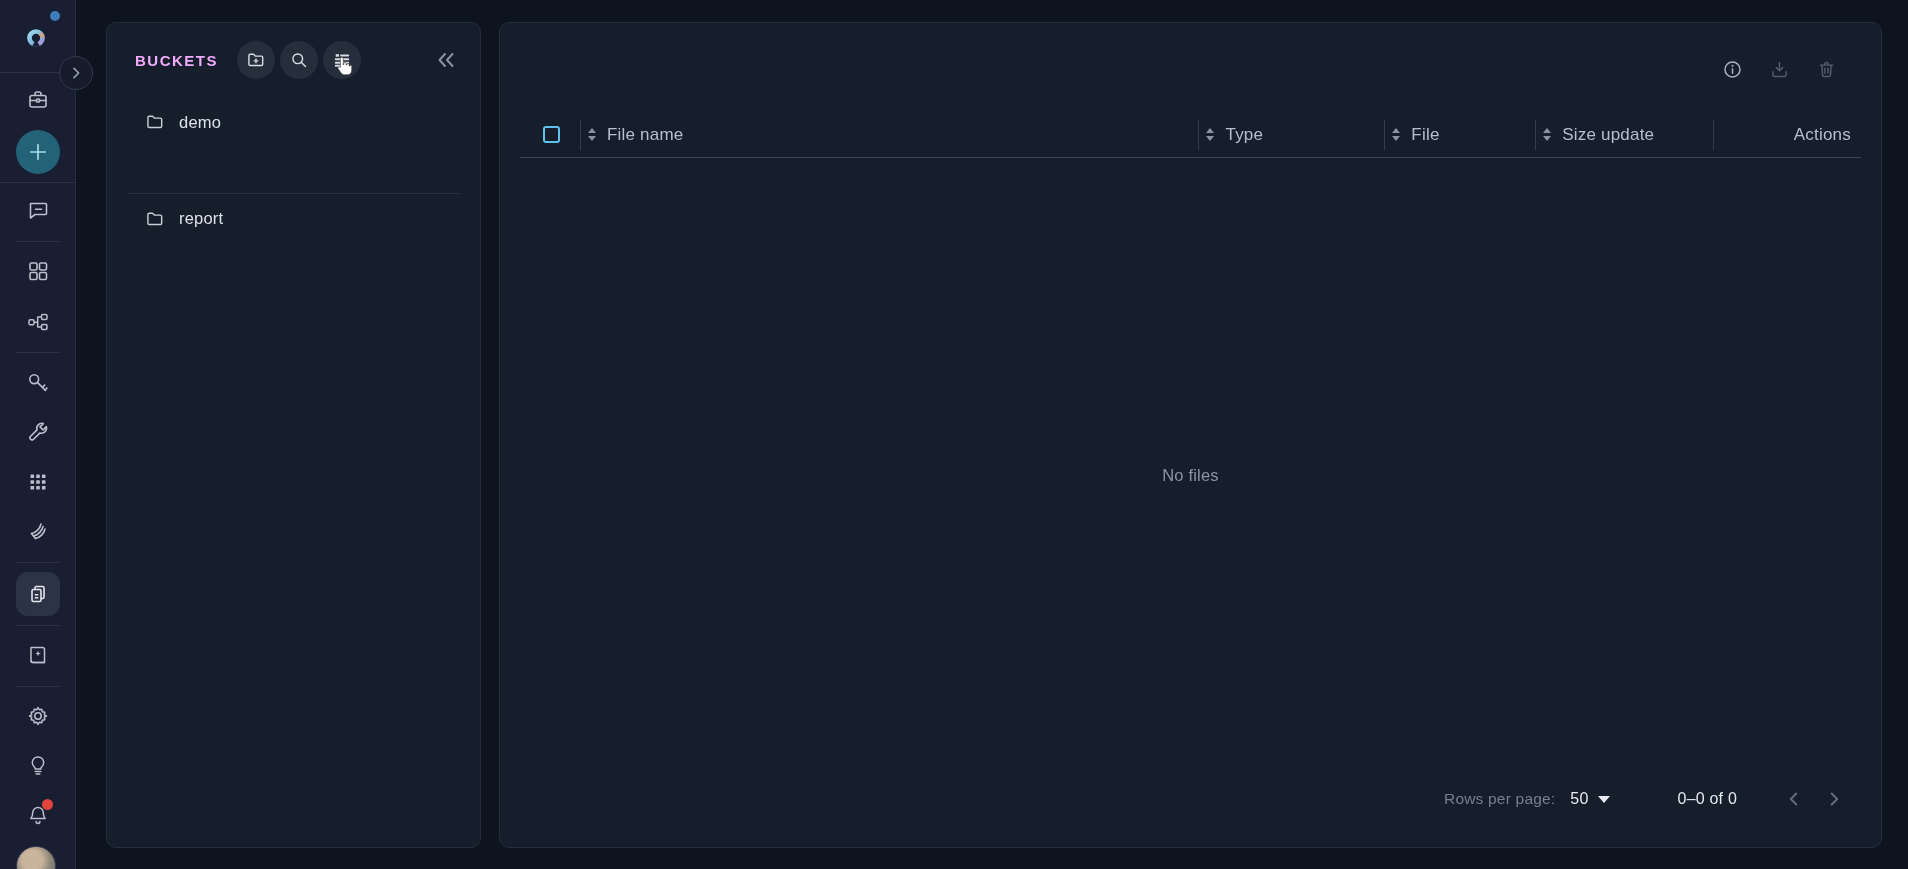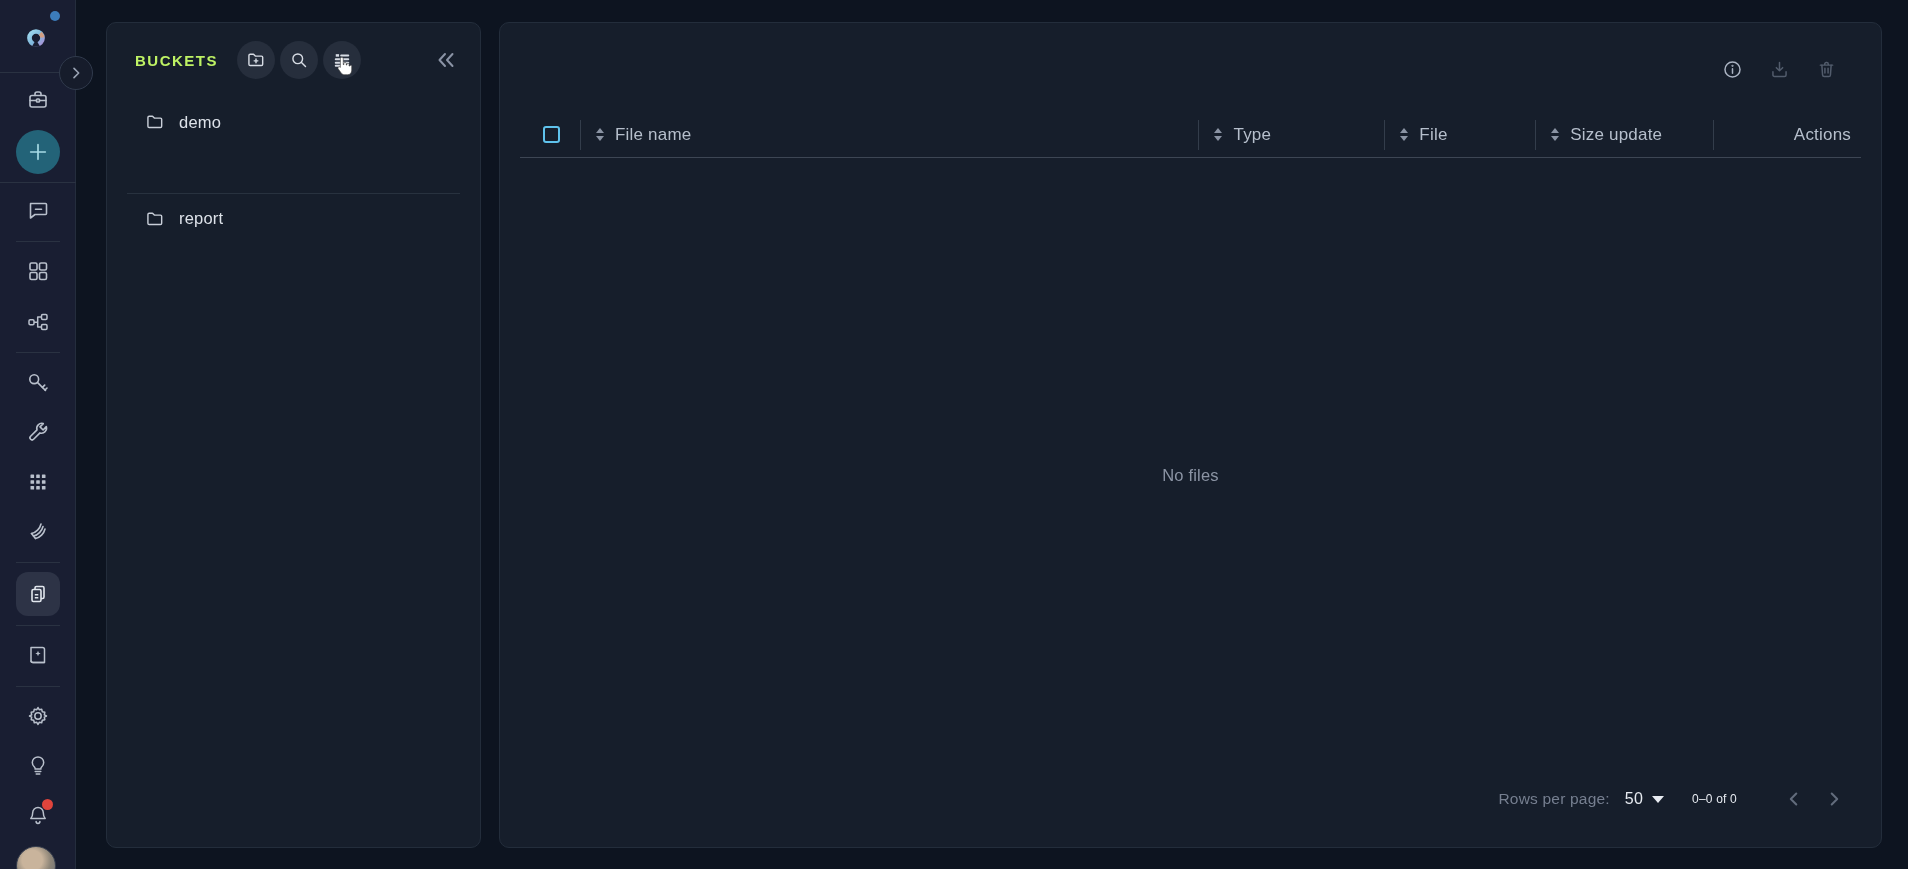--- a/index.html
+++ b/index.html
@@ -20,40 +20,40 @@
   .avatar { position:absolute; left:16px; top:846px; width:40px; height:40px; border-radius:50%; background:radial-gradient(circle at 40% 35%, #c9b49c 0 30%, #8d8578 55%, #5f6672 100%); border:1px solid #3a4150; cursor:pointer; }
   .bell-badge { position:absolute; right:-3px; top:-4px; width:11px; height:11px; border-radius:50%; background:#e0443c; }
 
   
   .panel { position:absolute; top:22px; background:#161e2b; border:1px solid #232d3b; border-radius:10px; }
   .buckets { left:106px; width:375px; height:826px; }
   .main { left:499px; width:1383px; height:826px; }
 
   
   .b-head { height:74px; display:flex; align-items:center; padding:0 22px 0 28px; }
-  .b-title { font-size:15px; letter-spacing:1.5px; color:#bef264; font-weight:700; margin-right:14px; }
+  .b-title { font-size:15px; letter-spacing:1.5px; color:#f0abfc; font-weight:700; margin-right:14px; }
   .round-btn { width:38px; height:38px; border-radius:50%; background:#262e3c; border:none; color:#d7dce4; display:flex; align-items:center; justify-content:center; margin-left:5px; cursor:pointer; position:relative; }
   .round-btn svg { width:20px; height:20px; }
   .collapse-btn { margin-left:auto; background:none; border:none; color:#8a93a5; cursor:pointer; display:flex; }
   .cursor-hand { position:absolute; left:11px; top:15px; z-index:9; pointer-events:none; }
 
   .bucket-list { list-style:none; }
   .bucket-item { margin:0 20px; padding:0 0 0 18px; height:50px; display:flex; align-items:center; gap:14px; color:#dde2e9; font-size:16.5px; cursor:pointer; }
   .bucket-item + .bucket-item { border-top:1px solid #28323f;margin-top:46px; }
   .bucket-item svg { width:20px; height:20px; color:#c9cfd9; flex:none; }
 
   
   .toolbar { position:absolute; top:0; right:0; height:92px; display:flex; align-items:center; gap:26px; padding-right:44px; }
   .tool-btn { background:none; border:none; cursor:pointer; display:flex; color:#525c6c; }
   .tool-btn.bright { color:#aab3c2; }
   .tool-btn svg { width:21px; height:21px; }
 
   
   .thead { position:absolute; top:89px; left:20px; right:20px; height:46px; display:flex; align-items:center; border-bottom:1px solid #3d4654; color:#b6bfcc; font-size:17px; }
-  .th { position:relative; height:100%; display:flex; align-items:center; padding-left:16px; }
+  .th { position:relative; height:100%; display:flex; align-items:center; padding-left:8px; }
   .th.sep::before { content:""; position:absolute; left:0; top:50%; transform:translateY(-50%); width:1px; height:30px; background:#333d4b; }
   .th.c-check { width:60px; padding-left:23px; }
   .th.c-file { width:619px; }
   .th.c-type { width:186px; }
   .th.c-size { width:151px; }
   .th.c-update { width:178px; }
   .th.c-actions { width:148px; justify-content:flex-end; padding-right:10px; cursor:default;align-items:center; }
   .th.sortable { cursor:pointer; }
   .sort { display:inline-flex; flex-direction:column; gap:3px; margin-right:11px; }
   .sort i { display:block; width:0; height:0; border-left:4.5px solid transparent; border-right:4.5px solid transparent; }
@@ -62,21 +62,21 @@
   .checkbox { width:17px; height:17px; border:2px solid #5fc2ec; border-radius:3px; background:transparent; cursor:pointer; }
 
   .empty-msg { position:absolute; left:20px; right:20px; top:443px; text-align:center; color:#8b94a4; font-size:16.5px; }
 
   
   .pagination { position:absolute; right:36px; bottom:26px; height:44px; display:flex; align-items:center; color:#e6eaf0; }
   .rpp-label { color:#767f90; font-size:15.5px; }
   .rpp-select { display:flex; align-items:center; gap:9px; margin-left:15px; cursor:pointer; }
   .rpp-value { font-size:16px; }
   .caret-down { width:0; height:0; border-left:6px solid transparent; border-right:6px solid transparent; border-top:7px solid #e8ecf2; }
-  .range { margin-left:28px; font-size:12px; }
+  .range { margin-left:68px; font-size:16px; }
   .pg-btn { background:none; border:none; color:#626c7c; display:flex; cursor:pointer; }
   .pg-btn.prev { margin-left:46px; }
   .pg-btn.next { margin-left:18px; }
   .pg-btn svg { width:22px; height:22px; }
 </style>
 </head>
 <body>
 
 <aside class="sidebar">
   <div class="s-item" style="top:15px; left:13px; width:46px; height:46px;">

